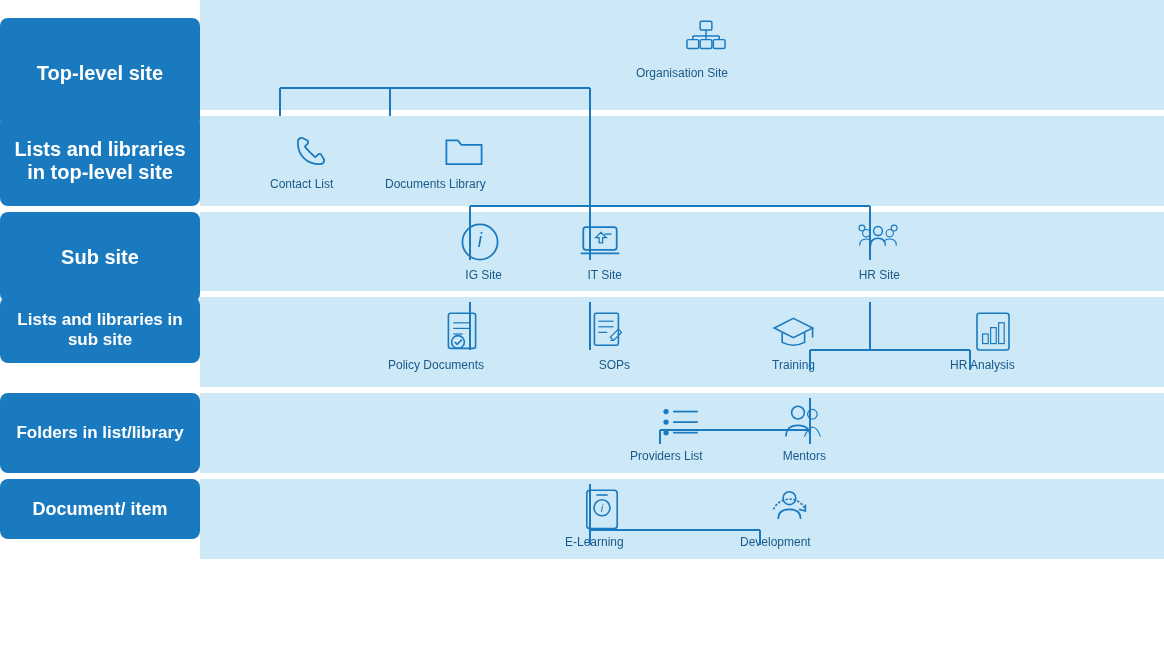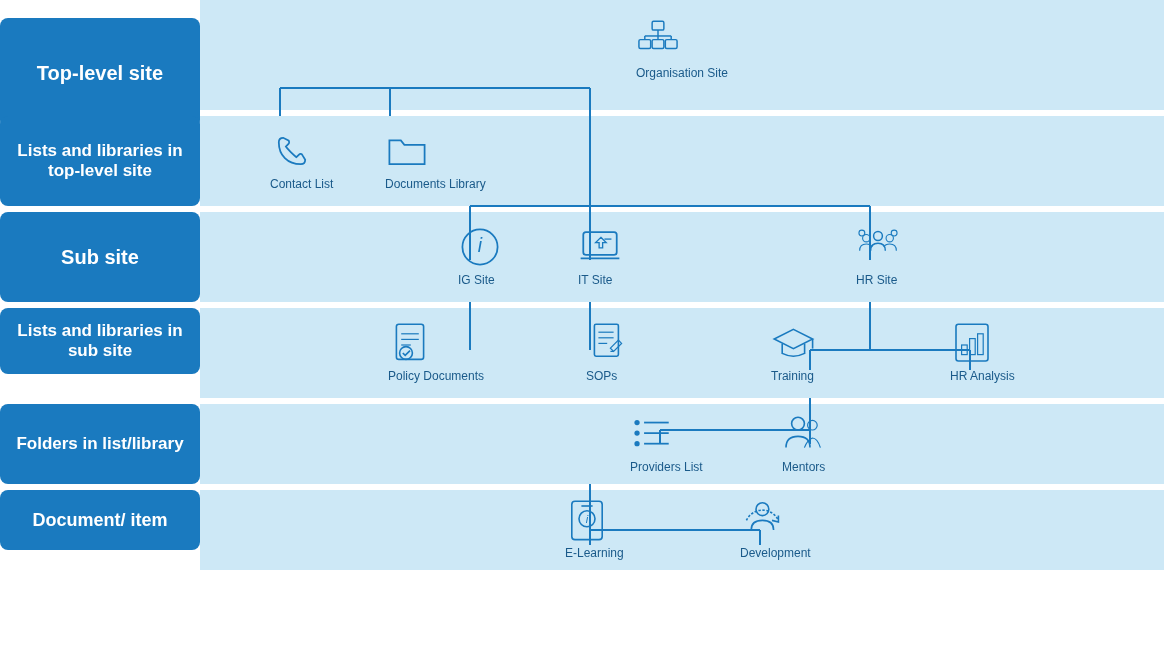--- a/index.html
+++ b/index.html
@@ -47,36 +47,36 @@
       align-items: center;
       padding: 6px 10px;
       position: relative;
     }
 
     
     .row-top-site { height: 110px; }
     .row-top-site .row-label { border-radius: 8px; }
 
     .row-lists-top { height: 90px; }
-    .row-sub { height: 90px; }
+    .row-sub { height: 79px; }
     .row-lists-sub { height: 90px; }
     .row-folders { height: 80px; }
     .row-doc { height: 80px; }
 
     
     .row-gap {
       height: 6px;
       background: #fff;
     }
 
     
     .item {
       display: flex;
       flex-direction: column;
-      align-items: flex-start;
+      align-items: flex-end;
       justify-content: center;
       margin: 0 10px;
       font-size: 12px;
       color: #1a5a8a;
       text-align: center;
       position: relative;
     }
 
     .item svg {
       width: 44px;
@@ -151,21 +151,21 @@
           </svg>
           <span class="item-label">Organisation Site</span>
         </div>
       </div>
     </div>
   </div>
 
   <div class="row-gap"></div>
 
   <div class="row row-lists-top" style="position:relative;">
-    <div class="row-label" style="height:90px;font-size:17px;">Lists and libraries in top-level site</div>
+    <div class="row-label" style="height:90px;font-size:20px;">Lists and libraries in top-level site</div>
     <div class="row-content">
 
       <div class="item" style="position:absolute;left:60px;">
         <svg viewBox="0 0 50 50" width="44" height="44">
 
           <path d="M15 10 C12 10 10 12 10 15 C10 30 20 40 35 40 C38 40 40 38 40 35 L37 30 C36 28 34 28 33 29 L30 32 C27 30 20 23 18 20 L21 17 C22 16 22 14 21 13 Z" stroke="#1a7abf" stroke-width="2" fill="none"></path>
         </svg>
         <span class="item-label">Contact List</span>
       </div>
 

